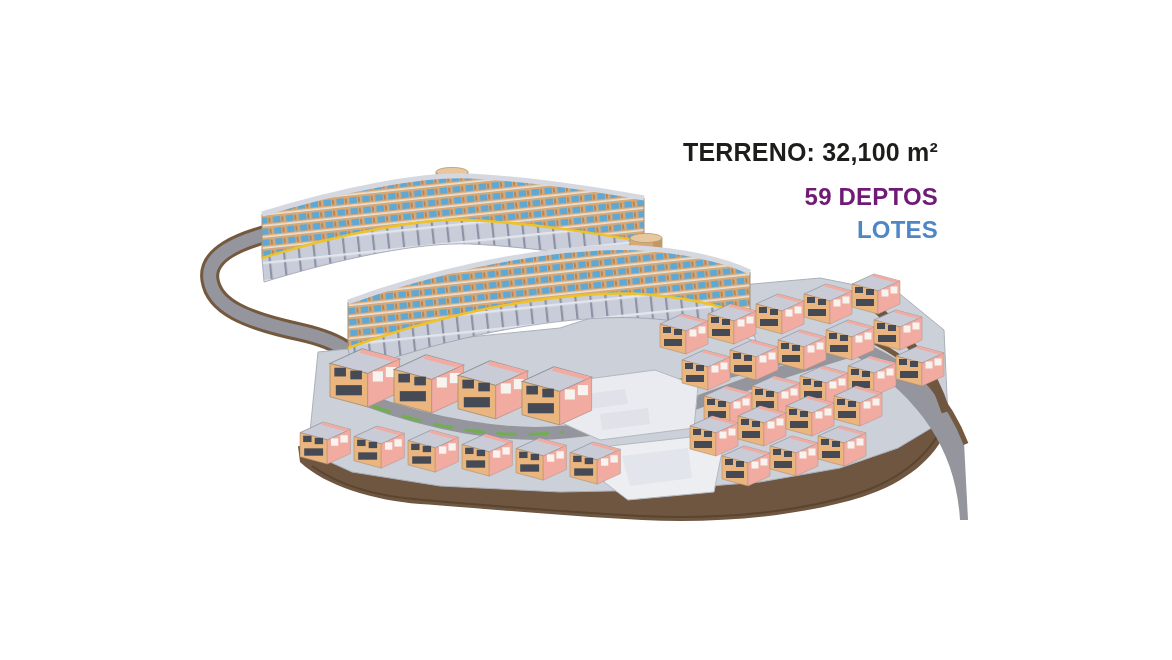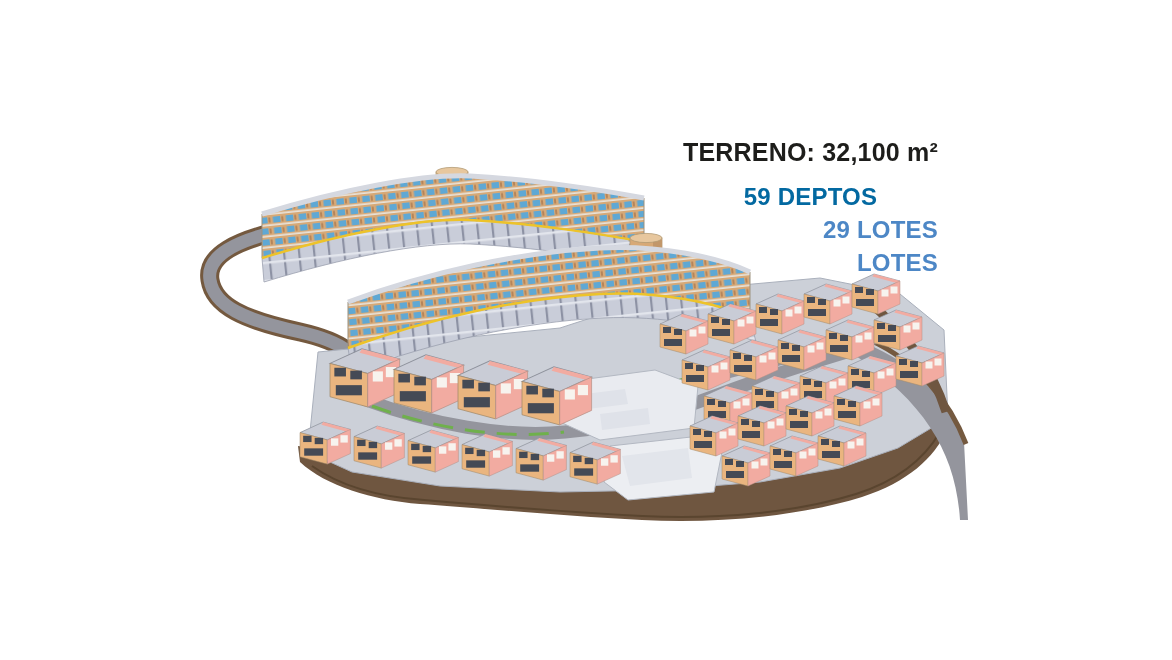--- a/index.html
+++ b/index.html
@@ -171,18 +171,17 @@
           <use href="#house" transform="translate(330,346) scale(1.45)"></use>
           <use href="#house" transform="translate(394,352) scale(1.45)"></use>
           <use href="#house" transform="translate(458,358) scale(1.45)"></use>
           <use href="#house" transform="translate(522,364) scale(1.45)"></use>
         </g>
       </g>
   </svg>
 
   <div class="stats">
     <div class="stat stat-terreno" style="color: rgb(29, 29, 27);"><span>TERRENO:</span>&nbsp;<span>32,100 m²</span></div>
-    <div class="stat" style="color: #0369a1; text-align: center;">59 DEPTOS</div>
-    <div class="stat" style="color: rgb(77, 135, 198);">29 LOTES</div>
+    <div class="stat" style="color: #701a75;">59 DEPTOS</div>
     <div class="stat" style="color: rgb(77, 135, 198);">LOTES</div>
   </div>
 
 </div>
 
 </body></html>

